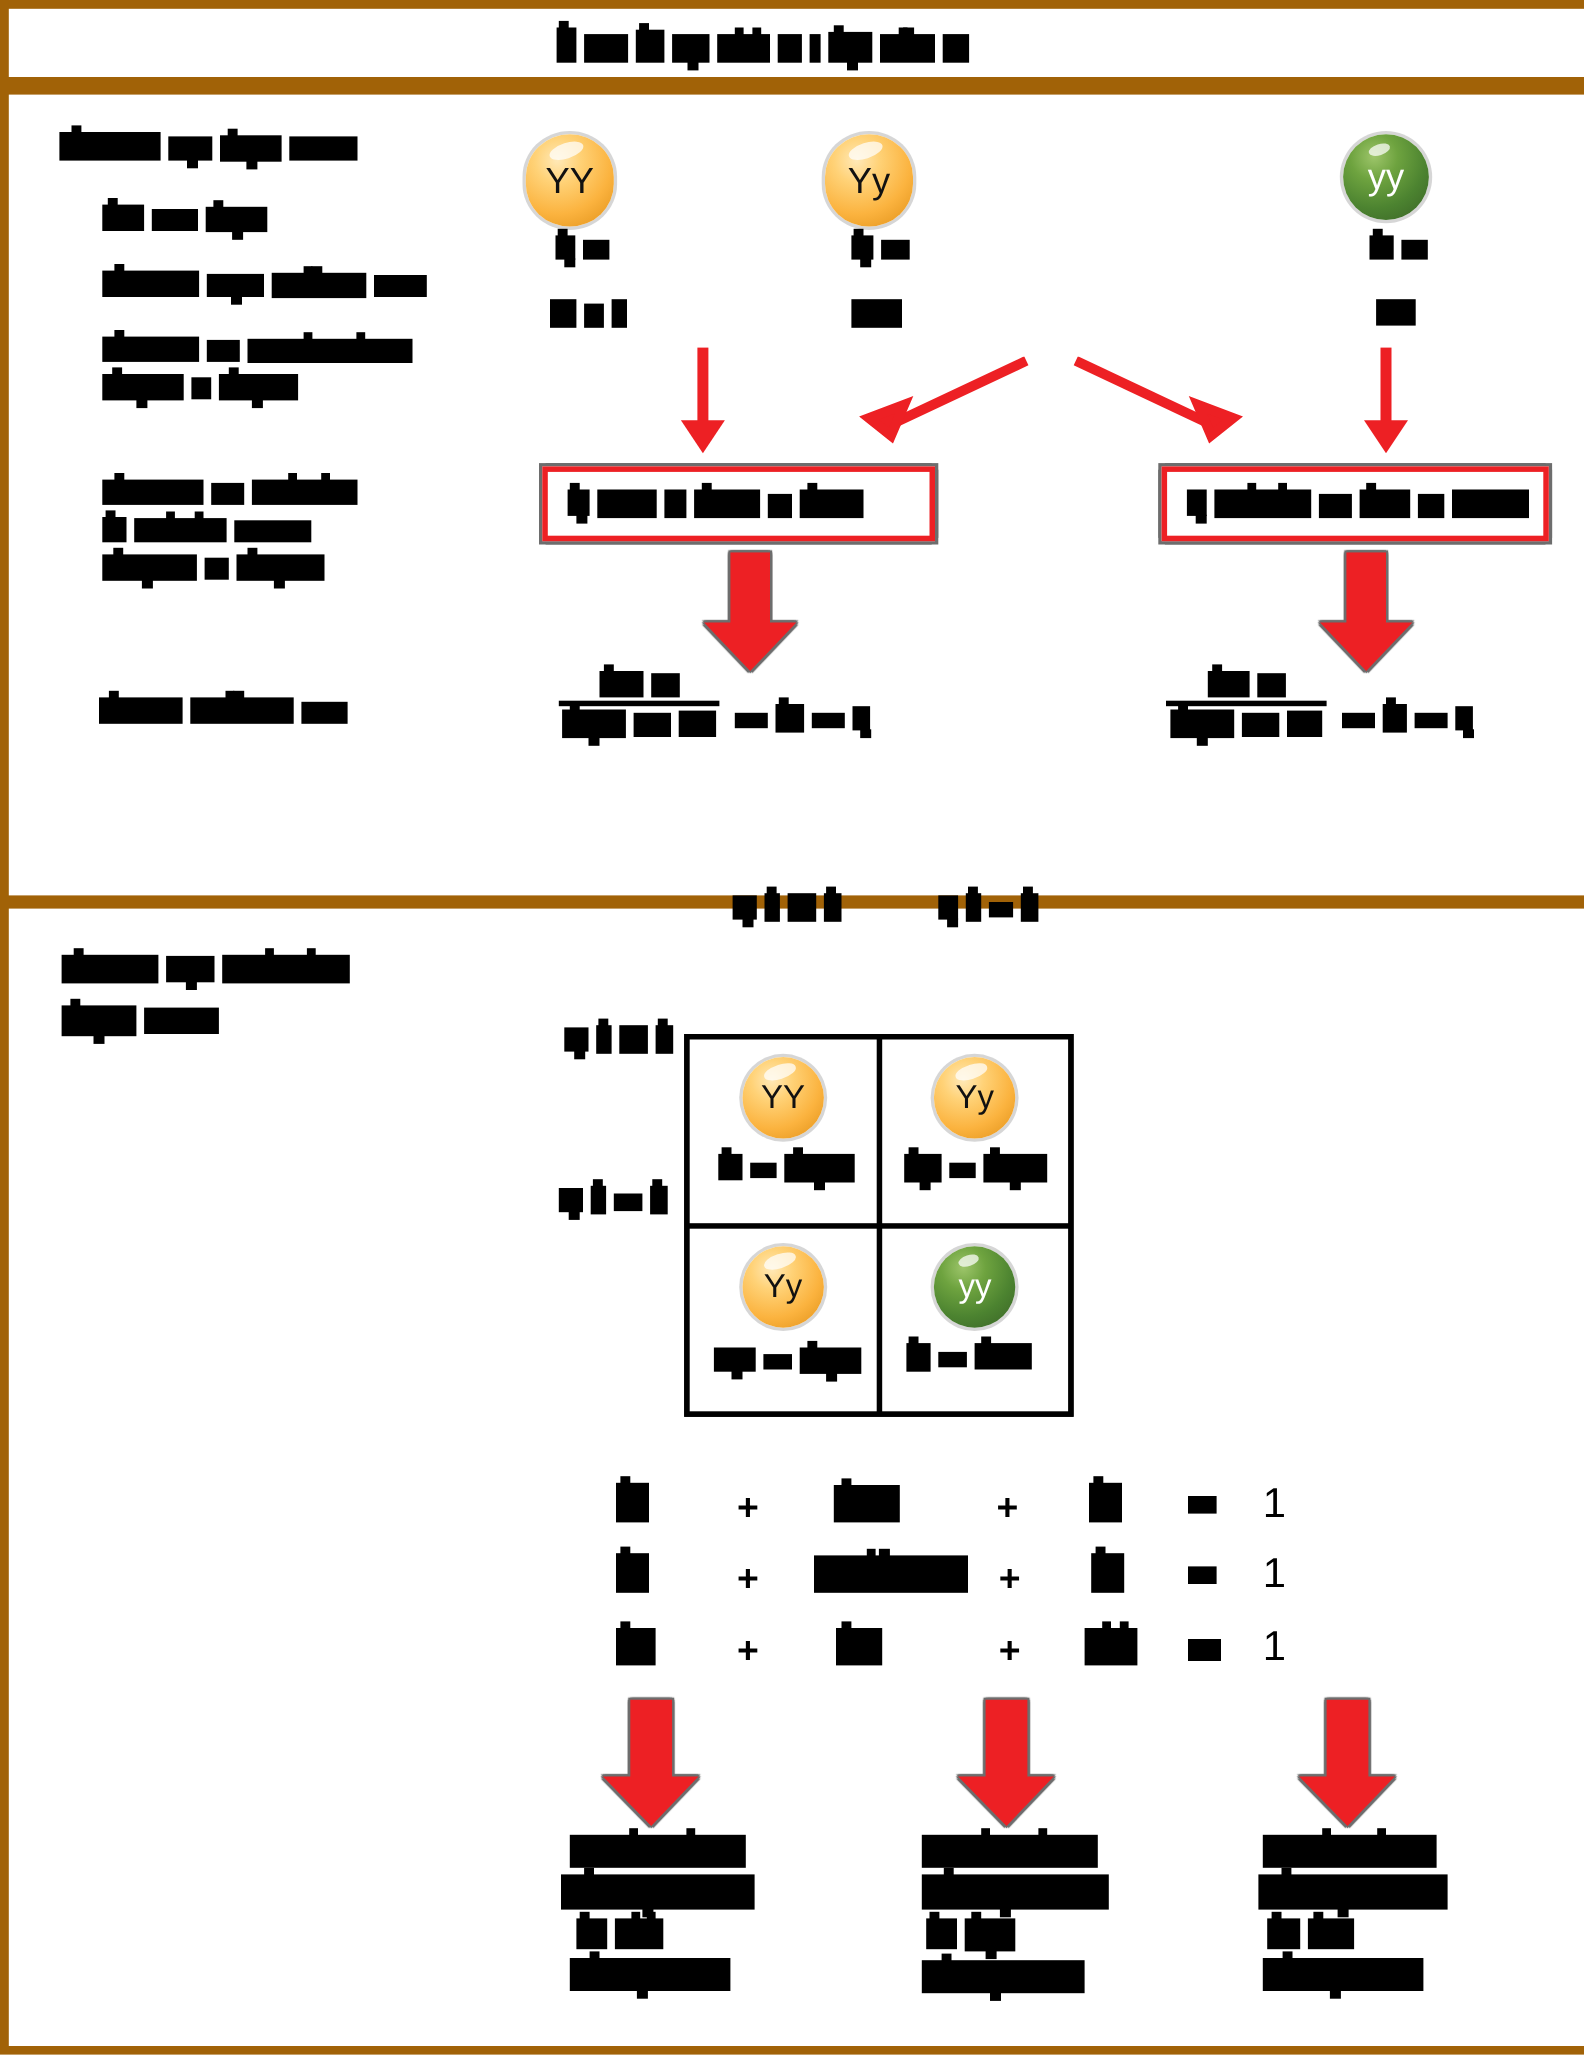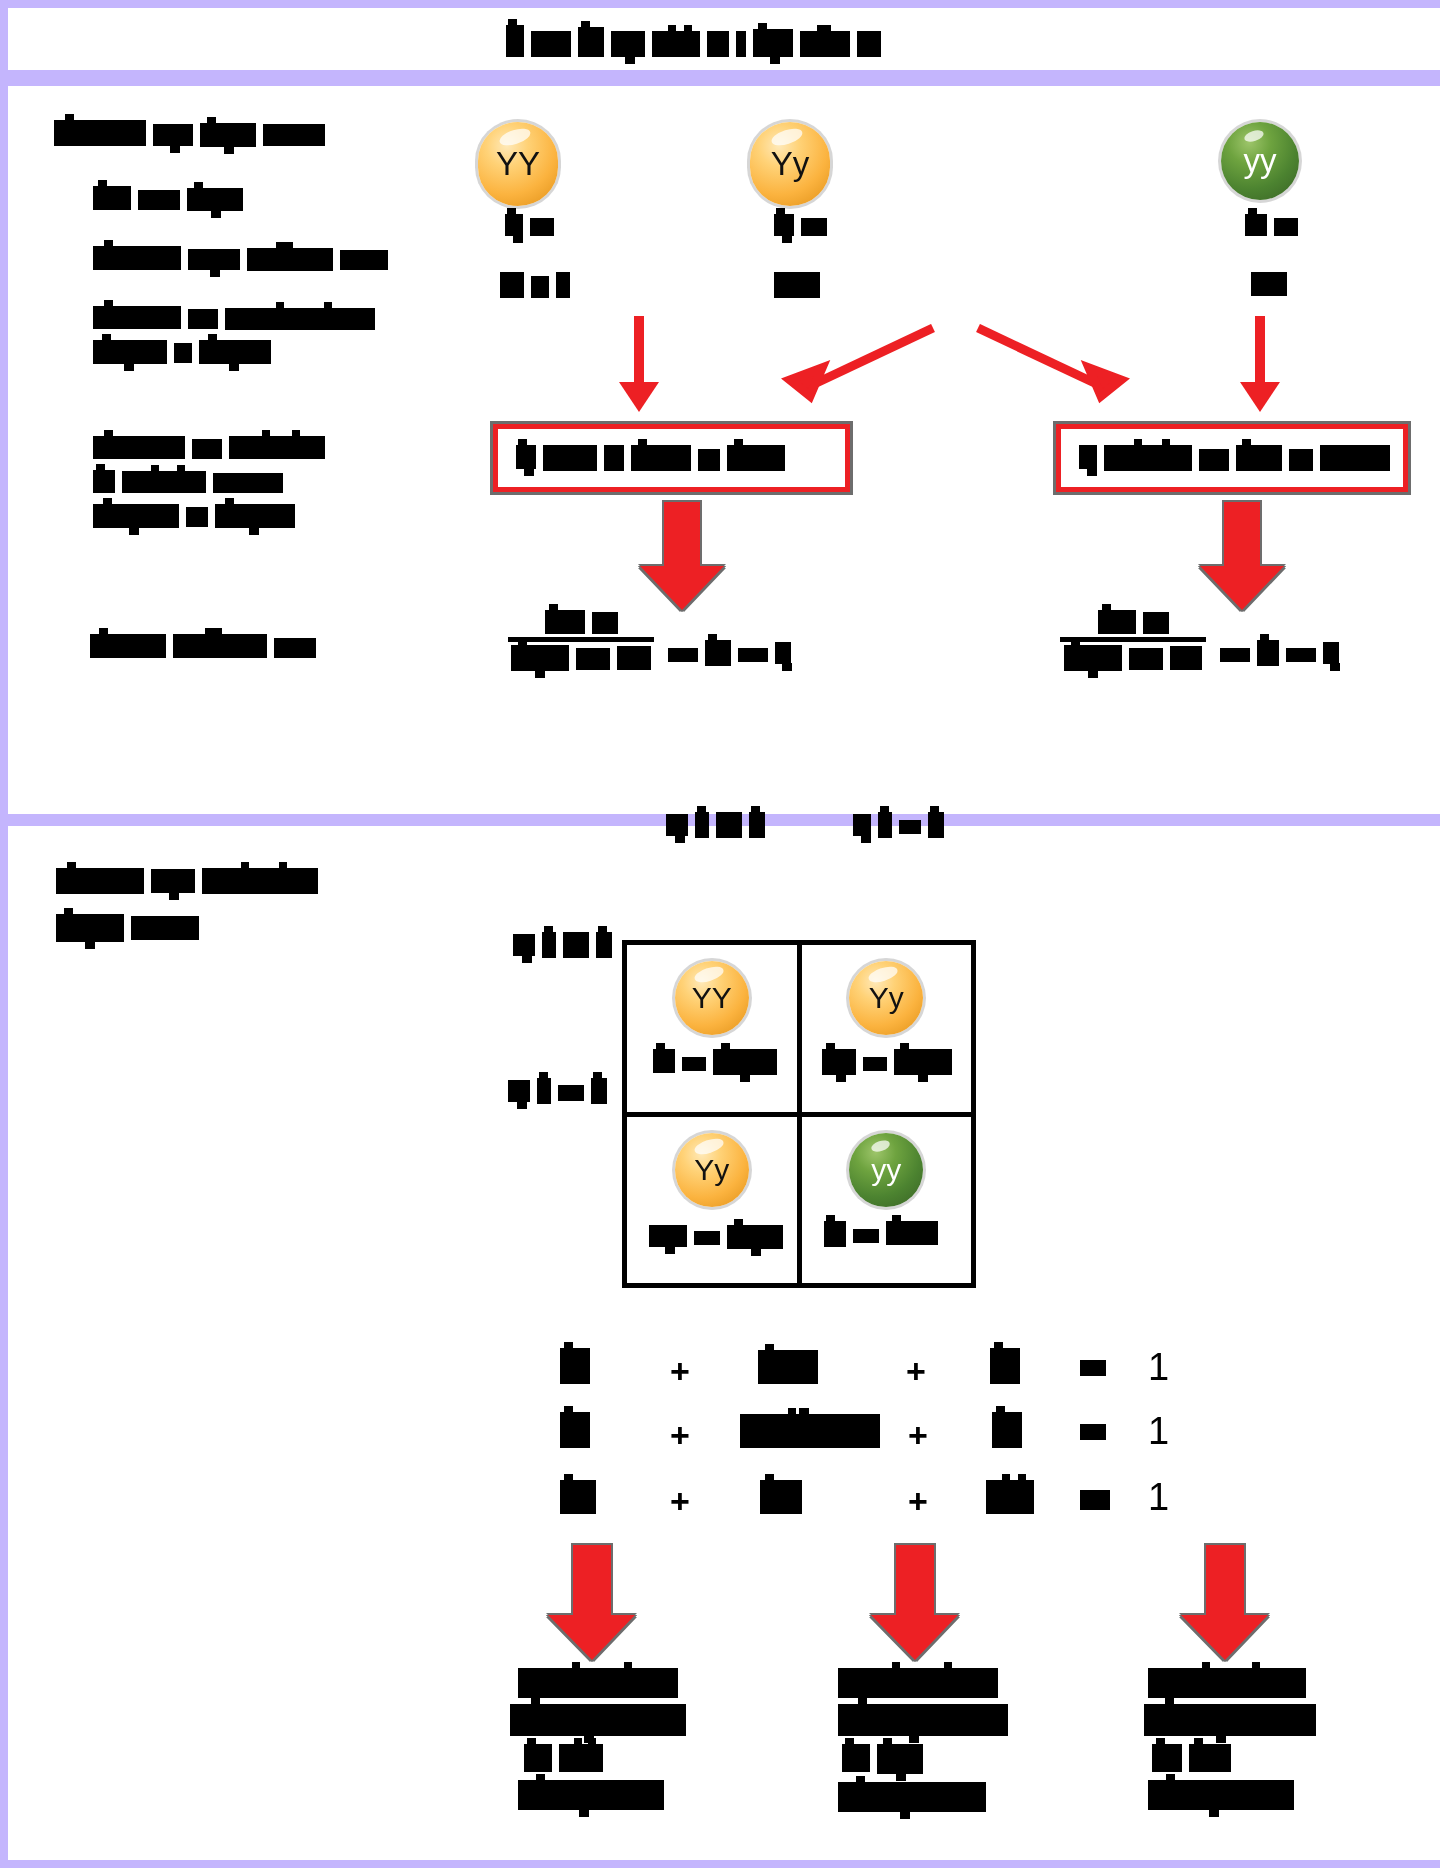--- a/index.html
+++ b/index.html
@@ -6,21 +6,21 @@
   html, body {
     width: 1450px;
     height: 1868px;
     background: #ffffff;
     font-family: "Liberation Sans", sans-serif;
   }
   .page {
     position: relative;
     width: 1440px;
     height: 1868px;
-    background: #c4b5fd;
+    background: #a16207;
     overflow: hidden;
   }
 
   
   .panel {
     position: absolute;
     background: #ffffff;
   }
   #title-panel  { left: 8px;  top: 8px;   width: 1434px; height: 62px; }
   #parental-panel { left: 8px; top: 86px; width: 1434px; height: 728px; }

